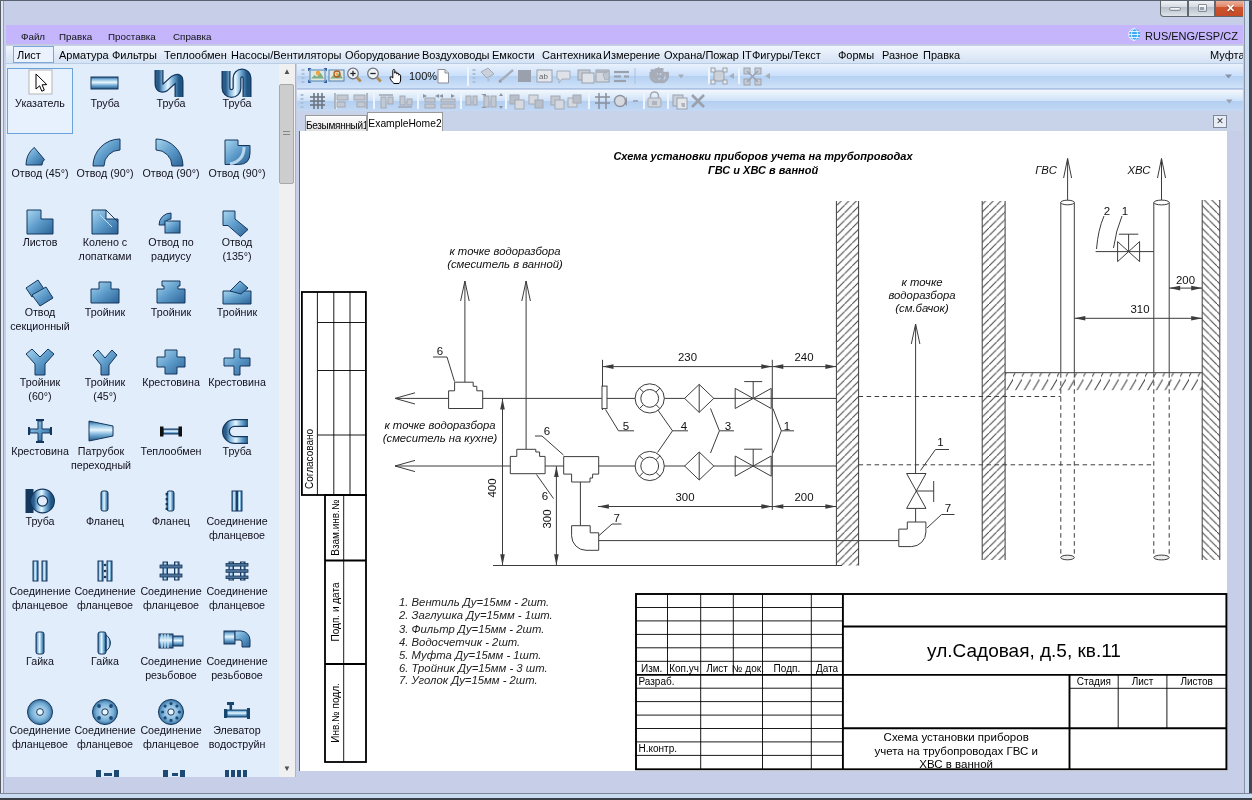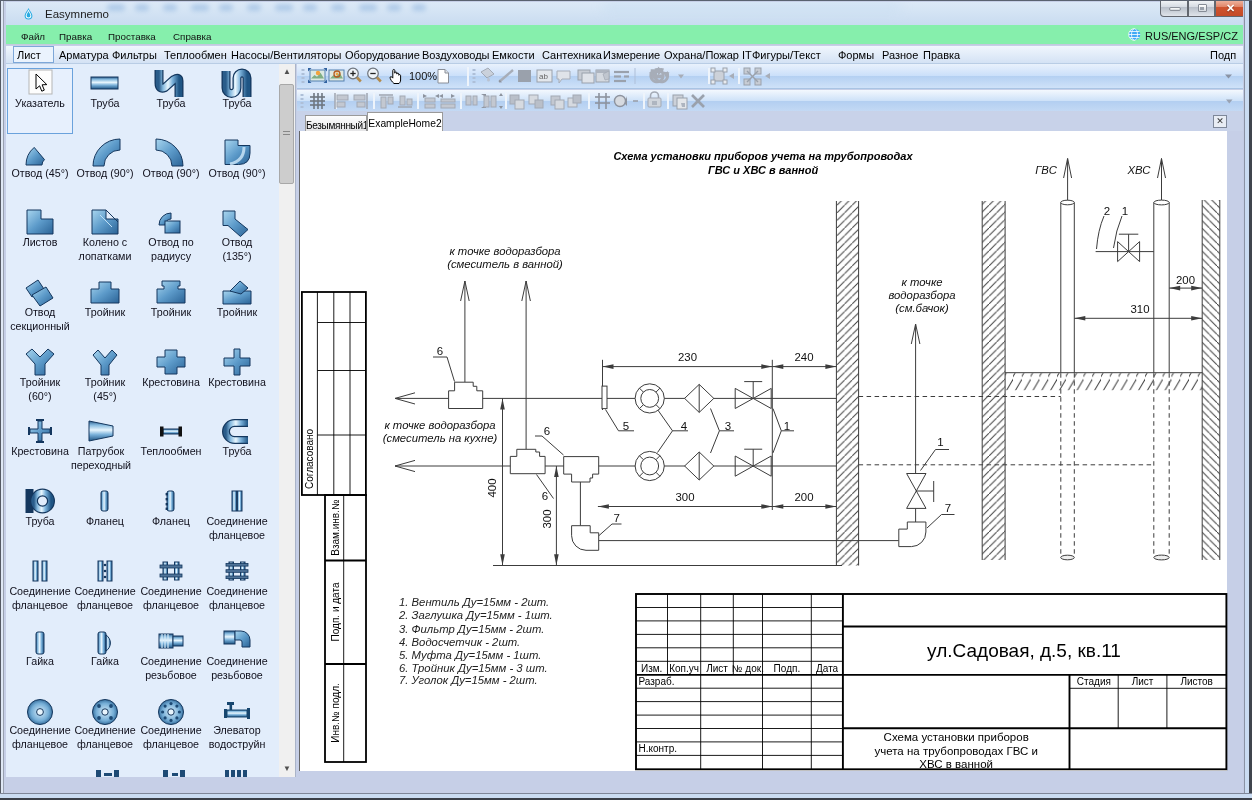--- a/index.html
+++ b/index.html
@@ -15,21 +15,21 @@
 #title-text{position:absolute;left:43px;top:6px;font-size:11.5px;color:#1c1c1c;}
 #appicon{position:absolute;left:21px;top:5px;width:11px;height:13px;}
 
 #wbtns{position:absolute;left:1160px;top:0;width:86px;height:17px;}
 .wb{position:absolute;top:0;height:17px;border:1px solid #62676f;border-top:none;background:linear-gradient(#f4f6f8,#d4dae2 45%,#b9c0ca 46%,#dfe4ea);}
 #wb-min{left:0;width:28px;border-radius:0 0 0 4px;}
 #wb-max{left:28px;width:27px;}
 #wb-close{left:55px;width:31px;border-radius:0 0 4px 0;background:linear-gradient(#f0b7a3,#e08365 45%,#cf5430 46%,#c44b28);}
 .wb span{position:absolute;left:0;right:0;text-align:center;font-size:10px;color:#fff;}
 
-#menubar{position:absolute;left:4px;top:25px;width:1244px;height:20px;background:#86efac;border-bottom:1px solid #c3cadd;}
+#menubar{position:absolute;left:4px;top:25px;width:1244px;height:20px;background:#c4b5fd;border-bottom:1px solid #c3cadd;}
 .mitem{position:absolute;top:6px;font-size:9.8px;color:#111;}
 
 #tabrow{position:absolute;left:4px;top:46px;width:1244px;height:18px;background:linear-gradient(#f0f6fd,#d4e2f4);border-bottom:1px solid #b9cde5;}
 .titem{position:absolute;top:3px;font-size:11px;color:#000;}
 #tsel{position:absolute;left:9.4px;top:0px;width:41px;height:17px;border:1px solid #7da7d8;background:#eaf3fd;}
 
 #palette{position:absolute;left:4px;top:64px;width:292px;height:713px;background:#e2edfb;border-right:1px solid #aab4c8;}
 .pcell{position:absolute;width:66px;text-align:center;}
 .pcell svg{display:block;margin:0 auto;}
 .plabel{font-size:10.7px;color:#10101c;line-height:13.6px;margin-top:-1px;}
@@ -48,41 +48,20 @@
 #dclose{position:absolute;left:916px;top:3px;width:14px;height:13px;border:1px solid #7e8799;background:#e8ecf4;font-size:9px;line-height:11px;text-align:center;color:#333;}
 
 #canvas{position:absolute;left:299px;top:131px;width:928px;height:640px;background:#ffffff;border-left:1px solid #666;}
 #rgutter{position:absolute;left:1227px;top:131px;width:21px;height:663px;background:#c6cfe7;}
 #bstrip{position:absolute;left:297px;top:771px;width:951px;height:23px;background:#c6cfe7;}
 
 #statusbar{position:absolute;left:4px;top:777px;width:1244px;height:16px;background:#c6cfe7;}
 </style></head>
 <body>
 <div id="win">
-  <div id="titlebar">
-    <div class="blob" style="left:105px;top:2px;width:18px;height:7px;background:#6f9fd4;opacity:.38;filter:blur(2.5px)"></div>
-    <div class="blob" style="left:133px;top:2px;width:14px;height:7px;background:#6f9fd4;opacity:.38;filter:blur(2.5px)"></div>
-    <div class="blob" style="left:161px;top:2px;width:14px;height:7px;background:#6f9fd4;opacity:.38;filter:blur(2.5px)"></div>
-    <div class="blob" style="left:189px;top:2px;width:18px;height:7px;background:#6f9fd4;opacity:.38;filter:blur(2.5px)"></div>
-    <div class="blob" style="left:217px;top:2px;width:14px;height:7px;background:#6f9fd4;opacity:.38;filter:blur(2.5px)"></div>
-    <div class="blob" style="left:245px;top:2px;width:14px;height:7px;background:#6f9fd4;opacity:.38;filter:blur(2.5px)"></div>
-    <div class="blob" style="left:273px;top:2px;width:18px;height:7px;background:#6f9fd4;opacity:.38;filter:blur(2.5px)"></div>
-    <div class="blob" style="left:301px;top:2px;width:14px;height:7px;background:#6f9fd4;opacity:.38;filter:blur(2.5px)"></div>
-    <div class="blob" style="left:329px;top:2px;width:14px;height:7px;background:#6f9fd4;opacity:.38;filter:blur(2.5px)"></div>
-    <div class="blob" style="left:357px;top:2px;width:18px;height:7px;background:#6f9fd4;opacity:.38;filter:blur(2.5px)"></div>
-    <div class="blob" style="left:385px;top:2px;width:14px;height:7px;background:#6f9fd4;opacity:.38;filter:blur(2.5px)"></div>
-    <div class="blob" style="left:410px;top:2px;width:14px;height:7px;background:#6f9fd4;opacity:.38;filter:blur(2.5px)"></div>
-    <div class="blob" style="left:600px;top:0px;width:300px;height:10px;background:#bcd7ef;opacity:.35;filter:blur(6px)"></div>
-    <svg id="appicon" viewBox="0 0 14 16">
-        <path d="M7 1 C8.5 5 12 7.5 12 11 A5 4.6 0 0 1 2 11 C2 7.5 5.5 5 7 1 Z" fill="#29abe2"></path>
-        <path d="M7 3 C8 6 10.6 8 10.6 11 A3.6 3.4 0 0 1 3.4 11 C3.4 8 6 6 7 3 Z" fill="#fff"></path>
-        <path d="M7 5 C8 7 9.4 8.6 9.4 10.8 A2.4 2.3 0 0 1 4.6 10.8 C4.6 8.6 6 7 7 5 Z" fill="#29abe2"></path>
-      </svg>
-    <div id="title-text">Easymnemo</div>
-  </div>
   <div id="wbtns">
     <div class="wb" id="wb-min">
         <span style="top:7px;left:8px;right:auto;width:12px;height:3.5px;background:linear-gradient(#fff,#cfd4da);border:1px solid #8a9099;border-radius:2px"></span>
       </div>
     <div class="wb" id="wb-max">
         <span style="top:4px;left:8.5px;right:auto;width:9px;height:8px;background:linear-gradient(#fff,#d4d9df);border:1px solid #868c96;border-radius:1px"></span>
         <span style="top:6.5px;left:11px;right:auto;width:4px;height:3px;background:#9aa1ab"></span>
       </div>
     <div class="wb" id="wb-close">
         <span style="top:2px;font-weight:bold;font-size:11px;text-shadow:0 1px 1px #7c2a12">✕</span>
@@ -110,21 +89,21 @@
     <div class="titem" style="left:418px">Воздуховоды</div>
     <div class="titem" style="left:488px">Емкости</div>
     <div class="titem" style="left:538px">Сантехника</div>
     <div class="titem" style="left:599px">Измерение</div>
     <div class="titem" style="left:660px">Охрана/Пожар</div>
     <div class="titem" style="left:738px">IT</div>
     <div class="titem" style="left:748px">Фигуры/Текст</div>
     <div class="titem" style="left:834px">Формы</div>
     <div class="titem" style="left:878px">Разное</div>
     <div class="titem" style="left:919px">Правка</div>
-    <div class="titem" style="left:1206px">Подп</div>
+    <div class="titem" style="left:1206px">Муфта</div>
   </div>
   <div id="palette">
     <div id="selcell"></div>
     <svg width="0" height="0" style="position:absolute">
         <defs>
       <linearGradient id="gv" x1="0" y1="0" x2="0" y2="1">
             <stop offset="0" stop-color="#2a5c8a"></stop>
             <stop offset=".2" stop-color="#85b9de"></stop>
             <stop offset=".45" stop-color="#e8f6fe"></stop>
             <stop offset=".68" stop-color="#7ab1da"></stop>

